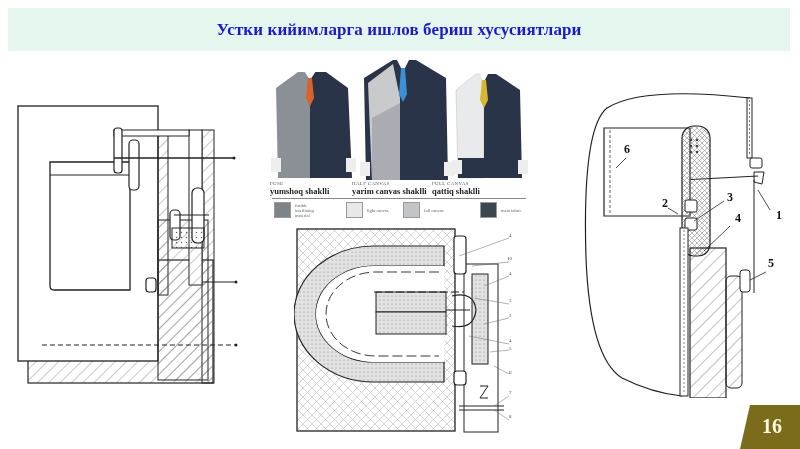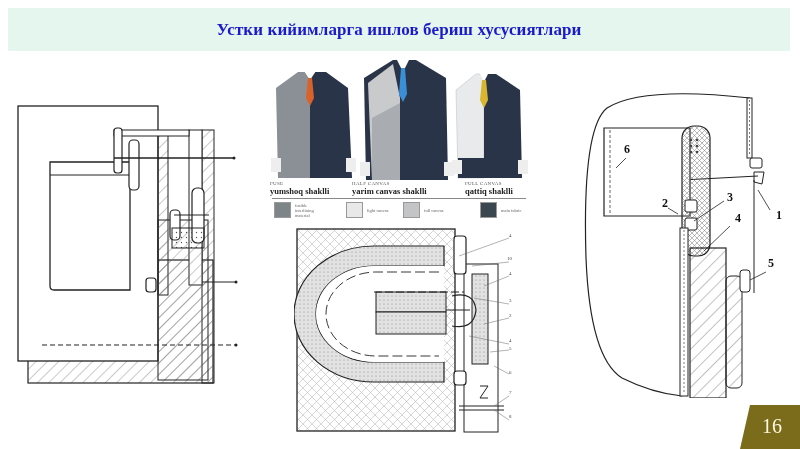--- a/index.html
+++ b/index.html
@@ -3,21 +3,21 @@
 <meta charset="utf-8">
 <style>
   html,body{margin:0;padding:0;background:#ffffff;}
   body{width:800px;height:449px;position:relative;overflow:hidden;font-family:"Liberation Serif",serif;}
   .title-bar{position:absolute;left:8px;top:8px;width:782px;height:43px;background:#e4f6ee;display:flex;align-items:center;justify-content:center;}
   .title-bar h1{margin:10px;font-size:17px;font-weight:bold;color:#1a1acc;font-family:"Liberation Serif",serif;letter-spacing:0.1px;}
   .fig{position:absolute;}
   .fig svg{display:block;}
   .page-num{position:absolute;left:740px;top:405px;width:60px;height:44px;}
   .page-num svg{position:absolute;left:0;top:0;}
-  .page-num span{position:absolute;left:22px;top:10px;font-size:20px;font-weight:normal;color:#fff8e0;font-family:"Liberation Serif",serif;}
+  .page-num span{position:absolute;left:22px;top:10px;font-size:20px;font-weight:bold;color:#fff8e0;font-family:"Liberation Serif",serif;}
   .suit-label{position:absolute;font-family:"Liberation Serif",serif;color:#222;}
   .suit-label .small{font-size:5px;color:#555;display:block;letter-spacing:0.3px;}
   .suit-label .big{font-size:8.5px;font-weight:bold;display:block;}
   .legend-item{position:absolute;display:flex;align-items:center;gap:4px;}
   .legend-item .sw{width:15px;height:14px;border:1px solid #999;}
   .legend-item .lt{font-size:4.5px;color:#666;line-height:5px;width:28px;font-family:"Liberation Serif",serif;}
   .num-label{position:absolute;font-family:"Liberation Serif",serif;font-weight:bold;font-size:12px;color:#111;}
   .tiny-num{position:absolute;font-size:5px;color:#444;font-family:"Liberation Serif",serif;}
 </style>
 </head>
@@ -105,21 +105,21 @@
 </div>
 
 <div class="suit-label" style="left:270px;top:181px;width:78px;">
   <span class="small">FUSE</span>
   <span class="big">yumshoq shaklli</span>
 </div>
 <div class="suit-label" style="left:352px;top:181px;width:96px;">
   <span class="small">HALF CANVAS</span>
   <span class="big">yarim canvas shaklli</span>
 </div>
-<div class="suit-label" style="left:465px;top:181px;width:78px;">
+<div class="suit-label" style="left:432px;top:181px;width:78px;">
   <span class="small">FULL CANVAS</span>
   <span class="big">qattiq shaklli</span>
 </div>
 <div style="position:absolute;left:272px;top:198px;width:254px;height:1px;background:#888;"></div>
 
 <div class="legend-item" style="left:274px;top:202px;">
   <div class="sw" style="background:#7e8589;"></div>
   <span class="lt">fusible interlining material</span>
 </div>
 <div class="legend-item" style="left:346px;top:202px;">

